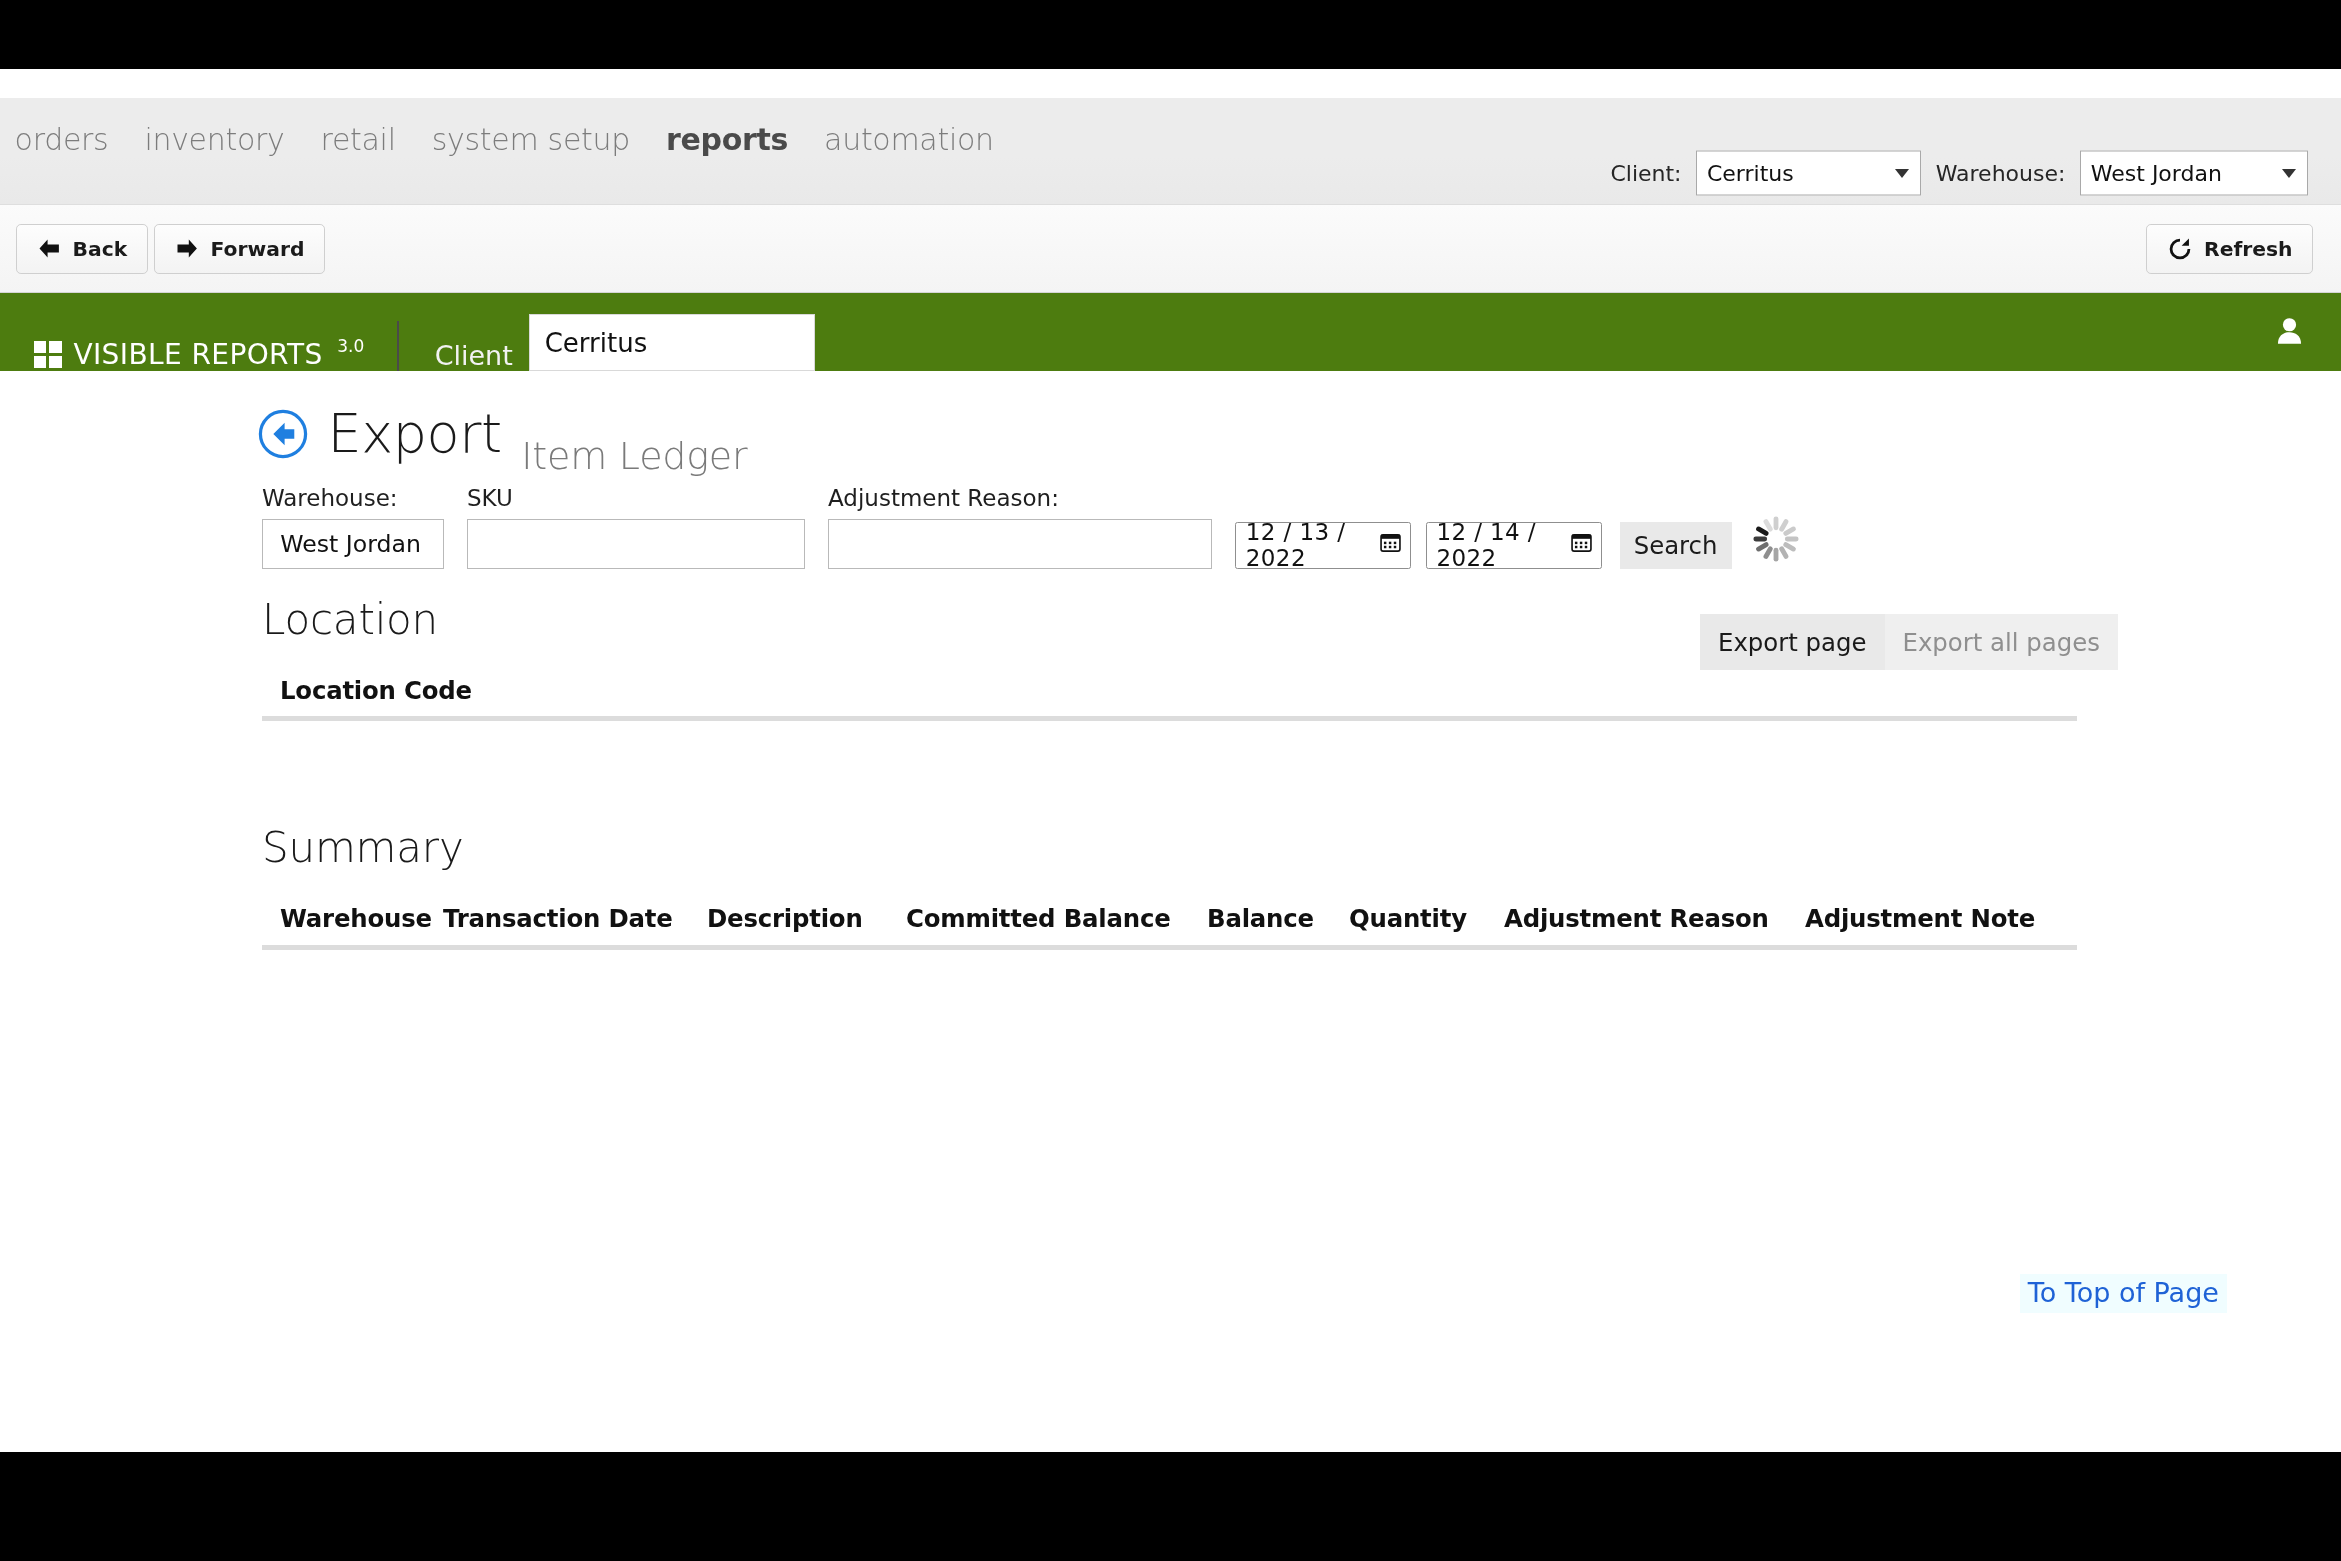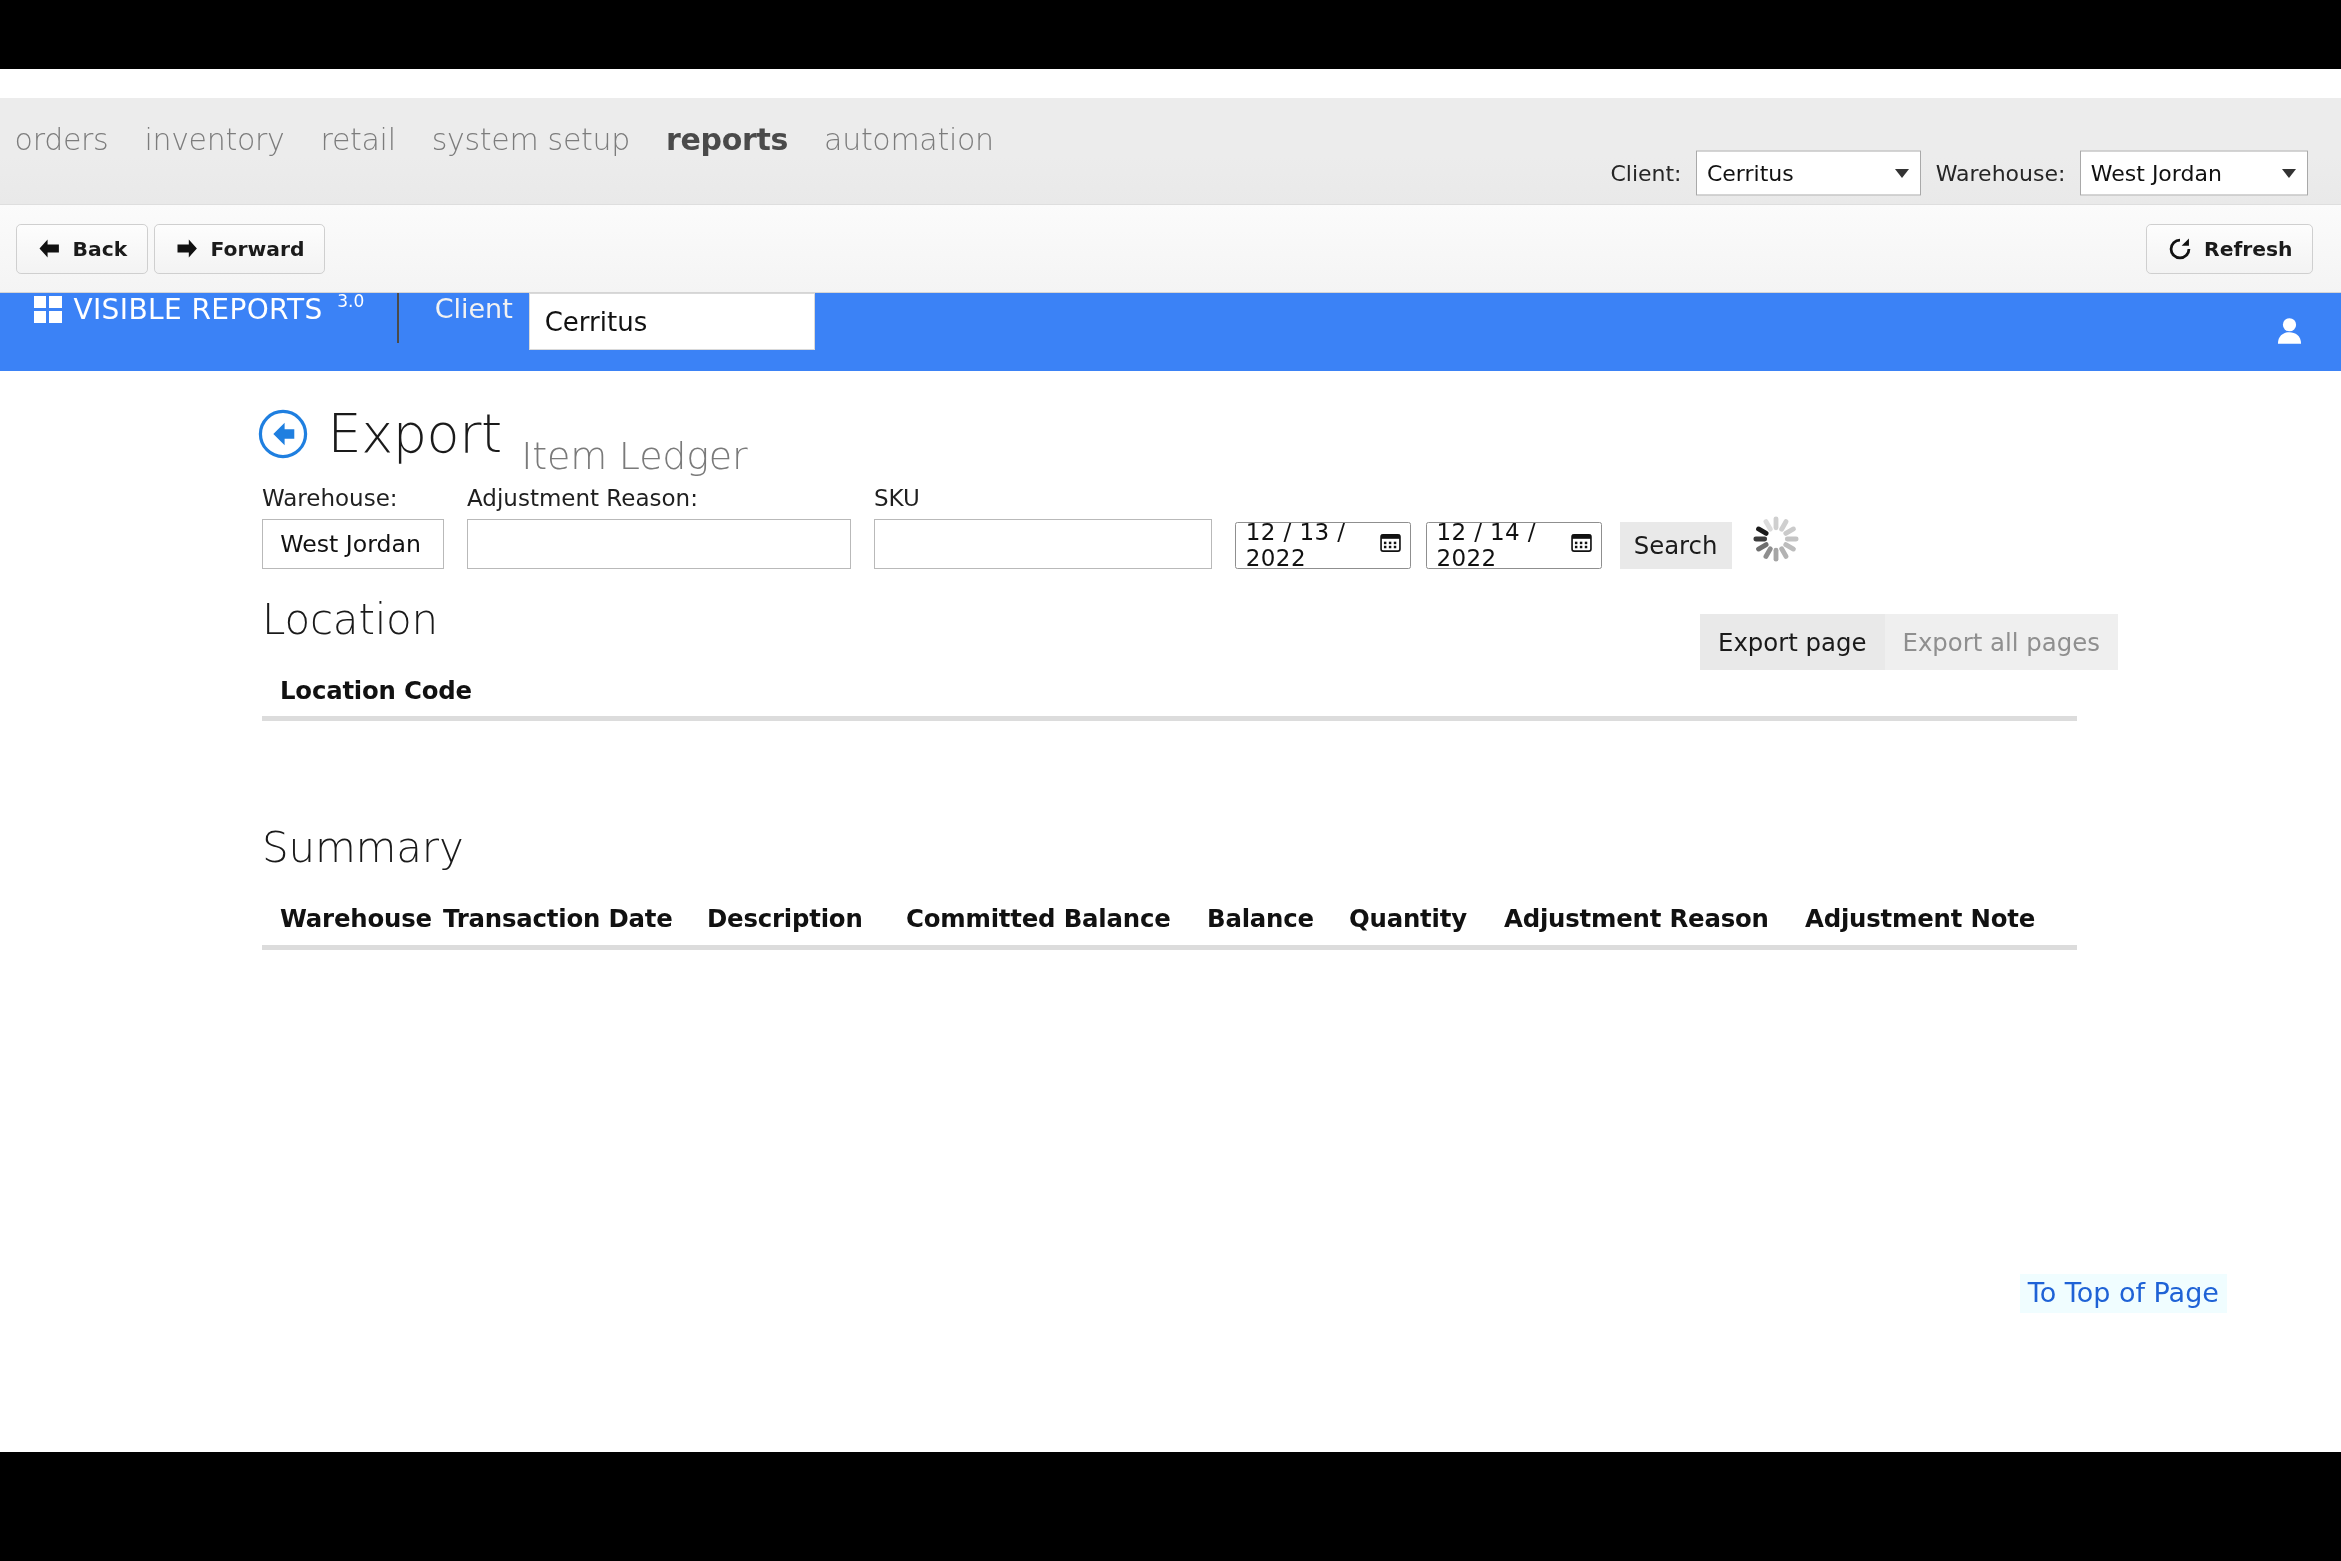--- a/index.html
+++ b/index.html
@@ -142,23 +142,23 @@
     color: #1b1b1b;
     cursor: pointer;
     white-space: nowrap;
   }
   .tb-btn .ico { display: flex; align-items: center; }
 
   
   .brandbar {
     position: relative;
     height: 78px;
-    background: #3b82f6;
-    display: flex;
-    align-items: flex-start;
+    background: #4d7c0f;
+    display: flex;
+    align-items: flex-end;
   }
   .brand-logo {
     display: flex;
     align-items: center;
     gap: 11.4px;
     margin-left: 34px;
   }
   .logo-grid {
     width: 28px; height: 28px;
     display: grid;
@@ -499,29 +499,29 @@
 
       <div class="filters">
         <div class="fgroup">
           <span class="flabel">Warehouse:</span>
           <div class="finput warehouse">
             <span>West Jordan</span>
           </div>
         </div>
 
         <div class="fgroup">
+          <span class="flabel" style="margin-left:23px">SKU</span>
+          <div class="finput sku">
+            <span></span>
+          </div>
+        </div>
+
+        <div class="fgroup">
           <span class="flabel" style="margin-left:23px">Adjustment Reason:</span>
           <div class="finput reason">
-            <span></span>
-          </div>
-        </div>
-
-        <div class="fgroup">
-          <span class="flabel" style="margin-left:23px">SKU</span>
-          <div class="finput sku">
             <span></span>
           </div>
         </div>
 
         <div class="datebox">
           <span>12 / 13 / 2022</span>
           <span>
             <svg width="23" height="23" viewBox="0 0 28 28">
               <rect x="2.5" y="4.5" width="23" height="20" rx="2.5" fill="none" stroke="#111" stroke-width="2"></rect>
               <rect x="2.5" y="4.5" width="23" height="5" fill="#111"></rect>

